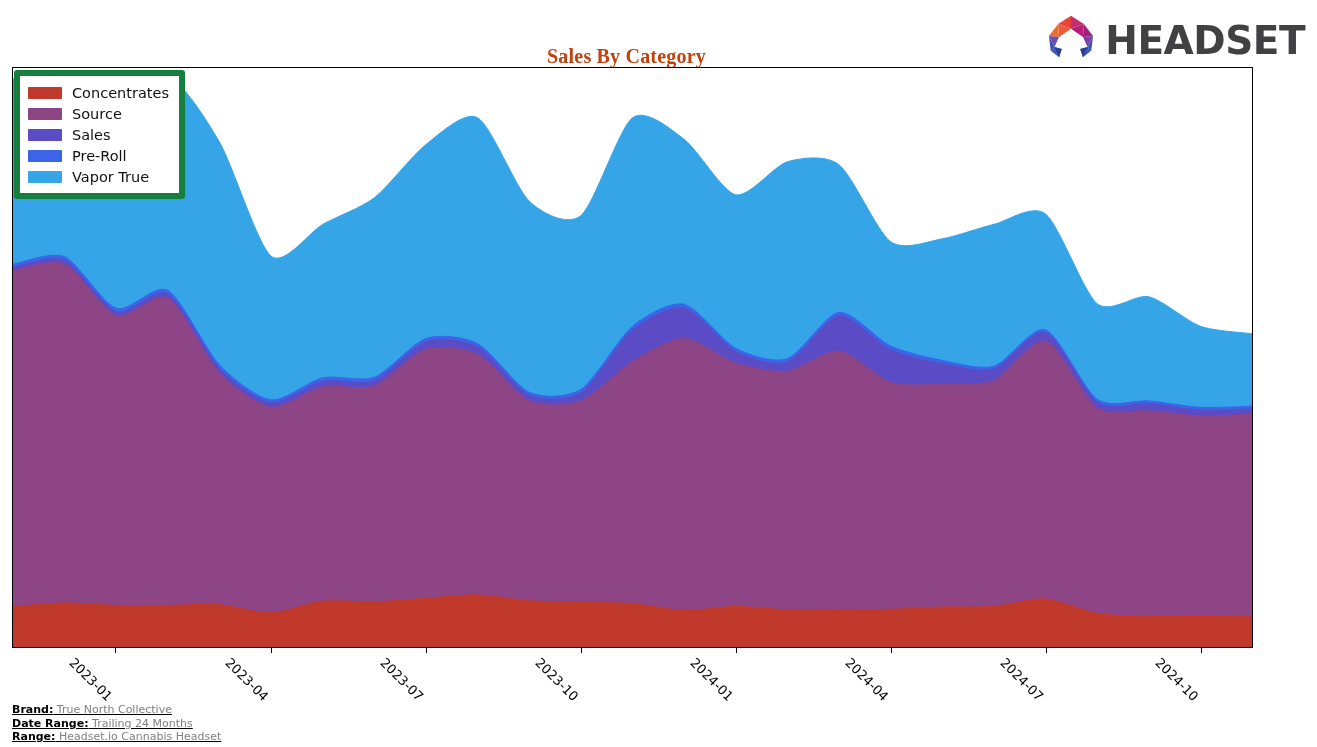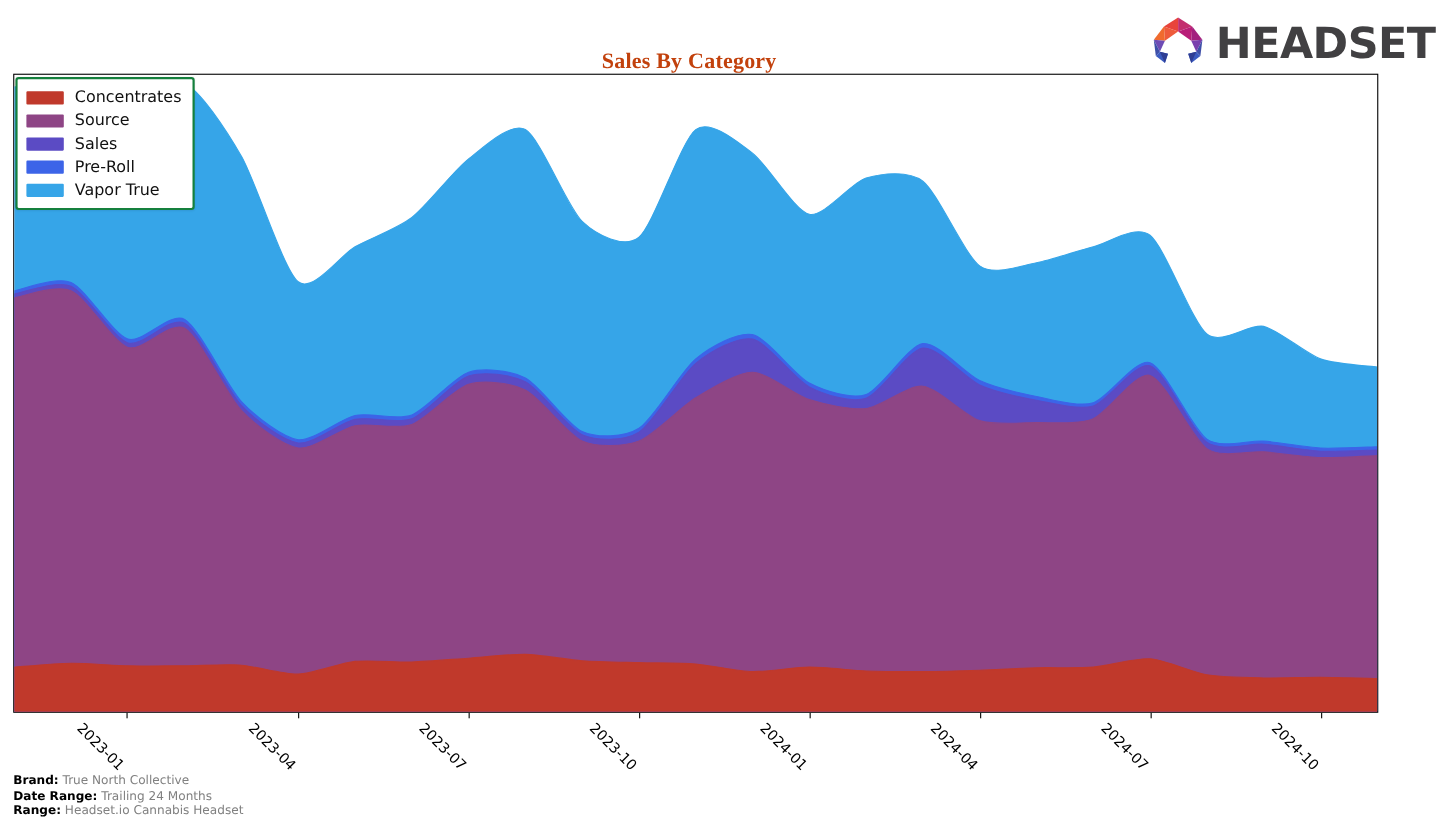--- a/index.html
+++ b/index.html
@@ -40,21 +40,21 @@
     border:1px solid #000000;
     background:#ffffff;
     overflow:hidden;
   }
   #area-svg { position:absolute; left:0; top:0; width:100%; height:100%; display:block; }
 
   
   #legend {
     position:absolute; left:14px; top:70px;
     background:#ffffff;
-    border:2px solid #15803d;
+    border:6px solid #15803d;
     border-radius:3px;
     padding:6px 10px 6px 8px;
     z-index:6;
     box-shadow:0 0 2px rgba(0,0,0,0.08);
   }
   .legend-row { display:flex; align-items:center; height:21px; }
   .legend-swatch {
     width:34px; height:12px; margin-right:10px; flex:0 0 auto; border-radius:1px;
   }
   .legend-label {
@@ -76,21 +76,21 @@
     transform:rotate(45deg);
   }
 
   
   #footer {
     position:absolute; left:12px; top:703px;
     font-family:"DejaVu Sans", sans-serif;
     font-size:11px; line-height:13.6px;
     z-index:7;
   }
-  .foot-row { white-space:nowrap; }
+  .foot-row { white-space:nowrap;text-decoration:underline; }
   .foot-key { font-weight:bold; color:#000000; }
   .foot-val { color:#808080; }
 </style>
 </head>
 <body>
 
 <div id="page">
 
   <div id="chart-title">Sales By Category</div>
 

